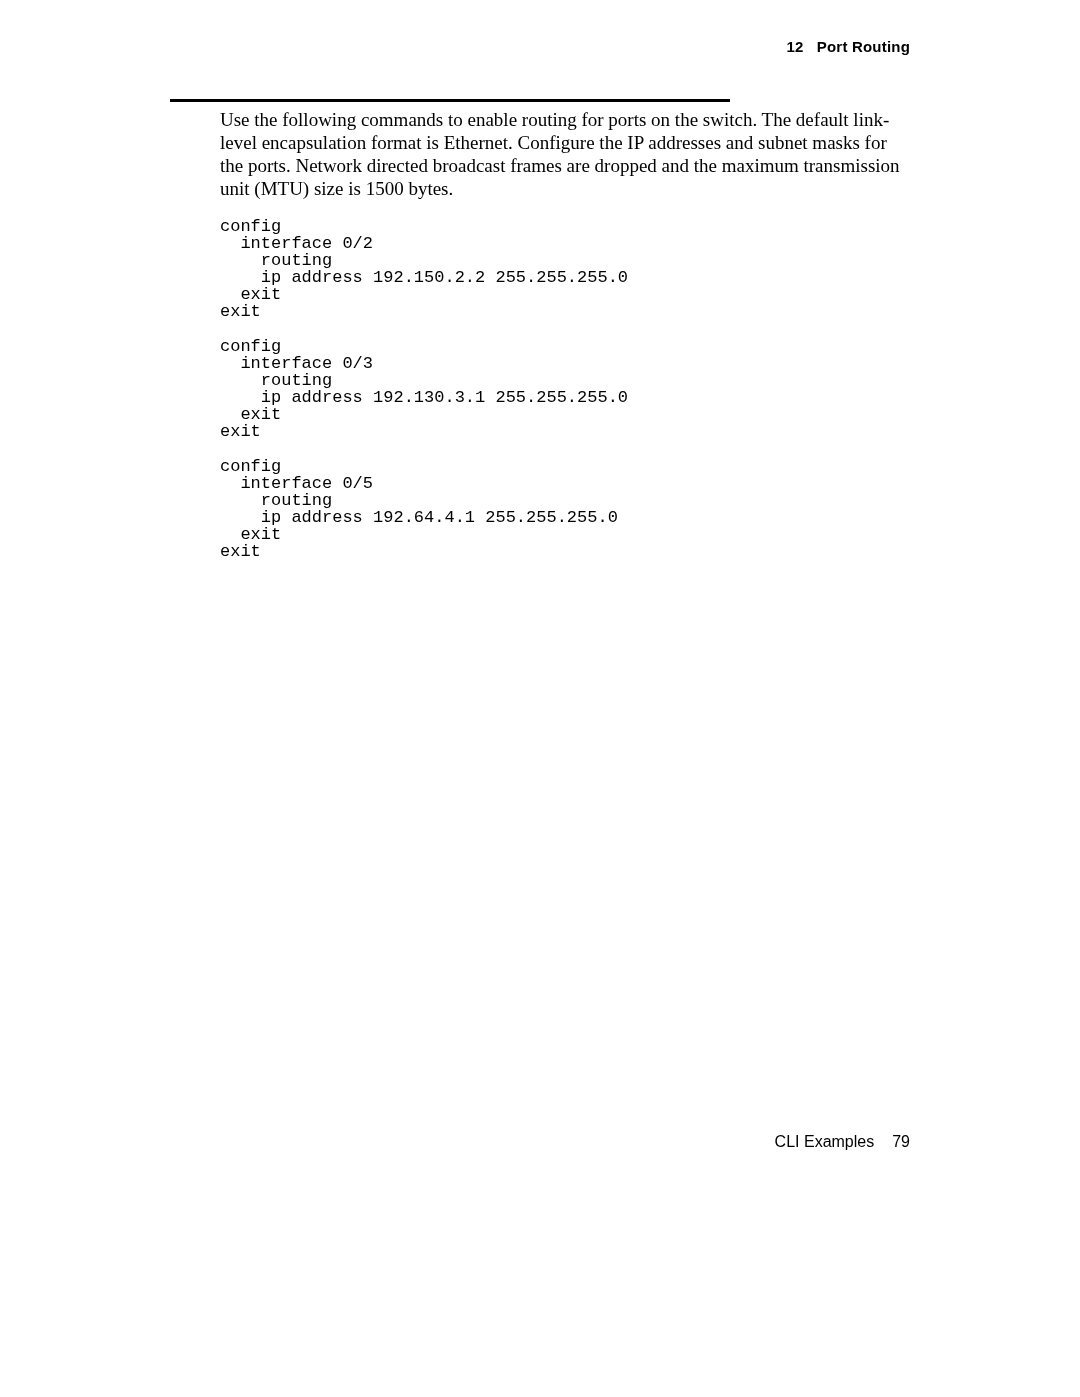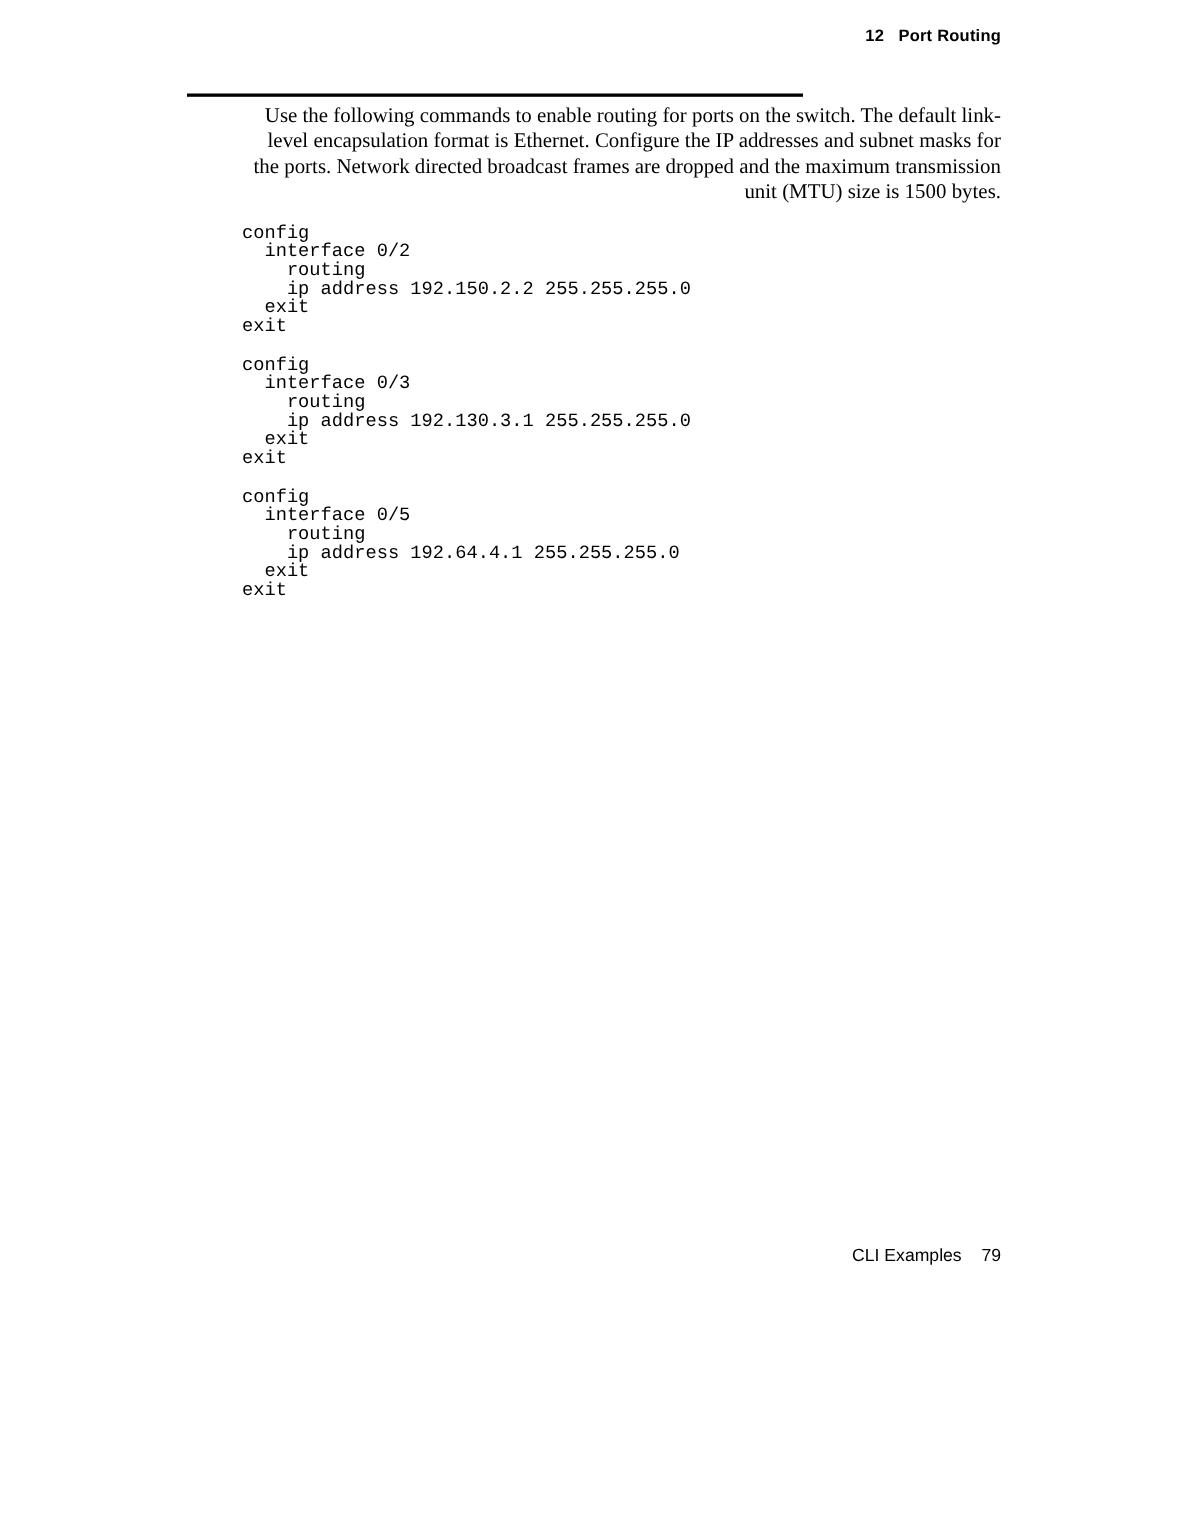--- a/index.html
+++ b/index.html
@@ -7,21 +7,21 @@
     padding: 0;
     background: #ffffff;
     color: #000000;
     font-family: "Times New Roman", Times, serif;
   }
   .page {
     width: 1080px;
     height: 1217px;
     position: relative;
     box-sizing: border-box;
-    padding: 24px 170px 0 170px;
+    padding: 38px 170px 0 170px;
     border-radius: 28px;
   }
   .running-head {
     font-family: Helvetica, Arial, sans-serif;
     font-weight: bold;
     font-size: 15px;
     text-align: right;
     margin-bottom: 44px;
     letter-spacing: 0.2px;
   }
@@ -39,21 +39,20 @@
     margin: 0 0 14px 0;
     letter-spacing: 0.2px;
   }
   .indent-block {
     margin-left: 50px;
   }
   .body-para {
     font-size: 19px;
     line-height: 23px;
     margin: 0 0 18px 0;
-    text-align: right;
   }
   pre.code {
     font-family: Liberation Mono, monospace;
     font-size: 17px;
     line-height: 17px;
     white-space: pre;
     margin: 0 0 18px 0;
   }
   pre.code:last-of-type {
     margin-bottom: 0;

